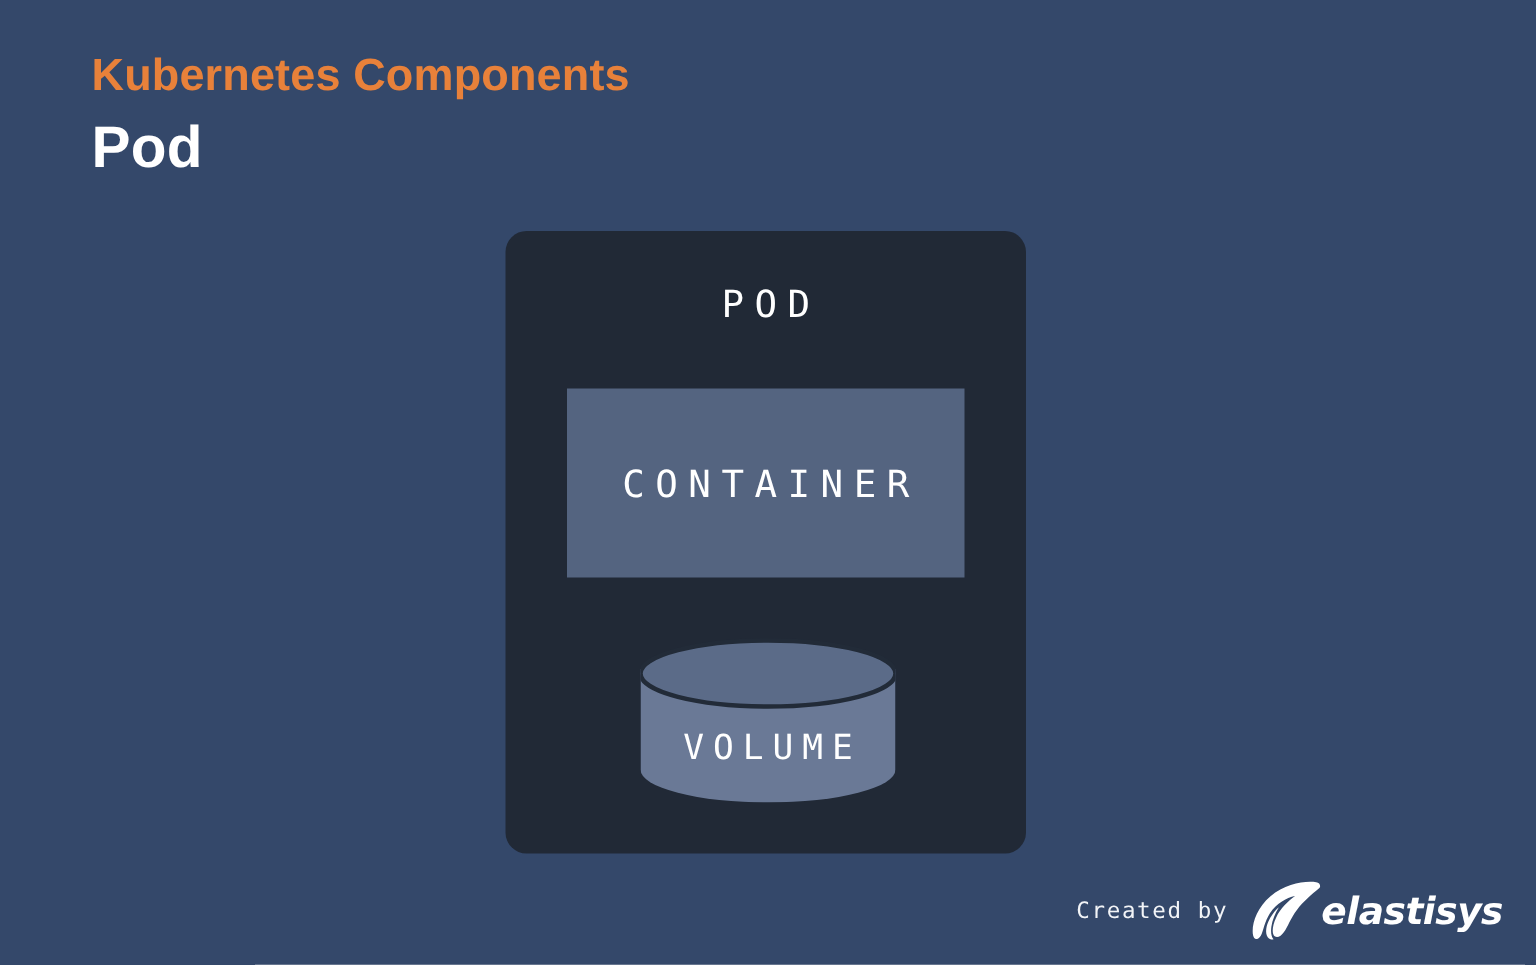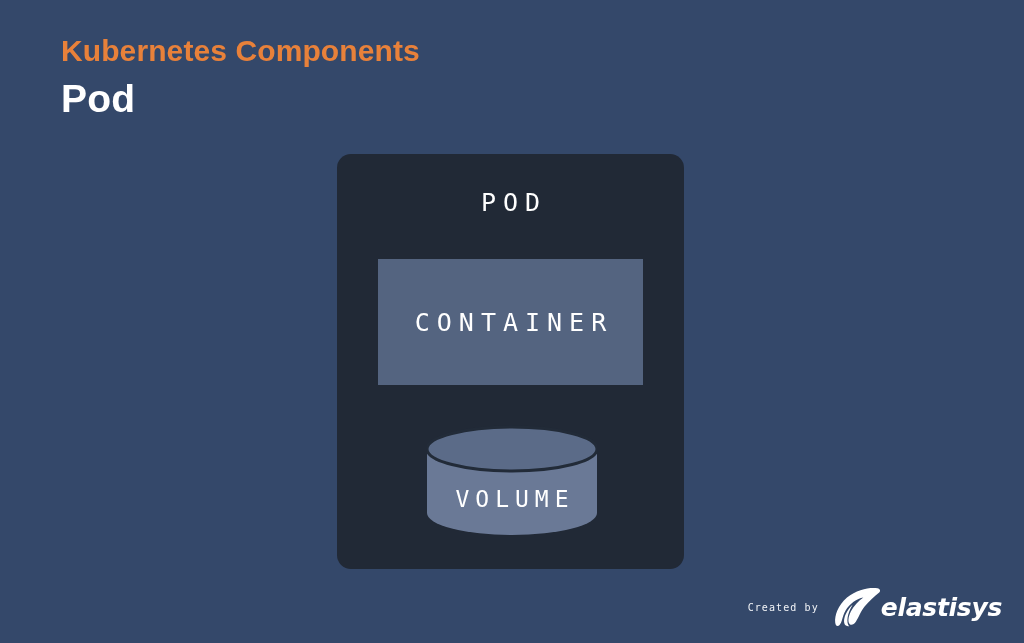--- a/index.html
+++ b/index.html
@@ -123,21 +123,21 @@
   #credit {
     position: absolute;
     right: 22px;
     bottom: 14px;
     display: flex;
     align-items: center;
     height: 44px;
   }
   #credit-text {
     font-family: "DejaVu Sans Mono", monospace;
-    font-size: 10px;
+    font-size: 15px;
     letter-spacing: 1.1px;
     color: #f2f4f7;
     white-space: nowrap;
   }
   #brand-mark {
     margin-left: 14px;
     width: 48px;
     height: 42px;
     display: block;
   }

